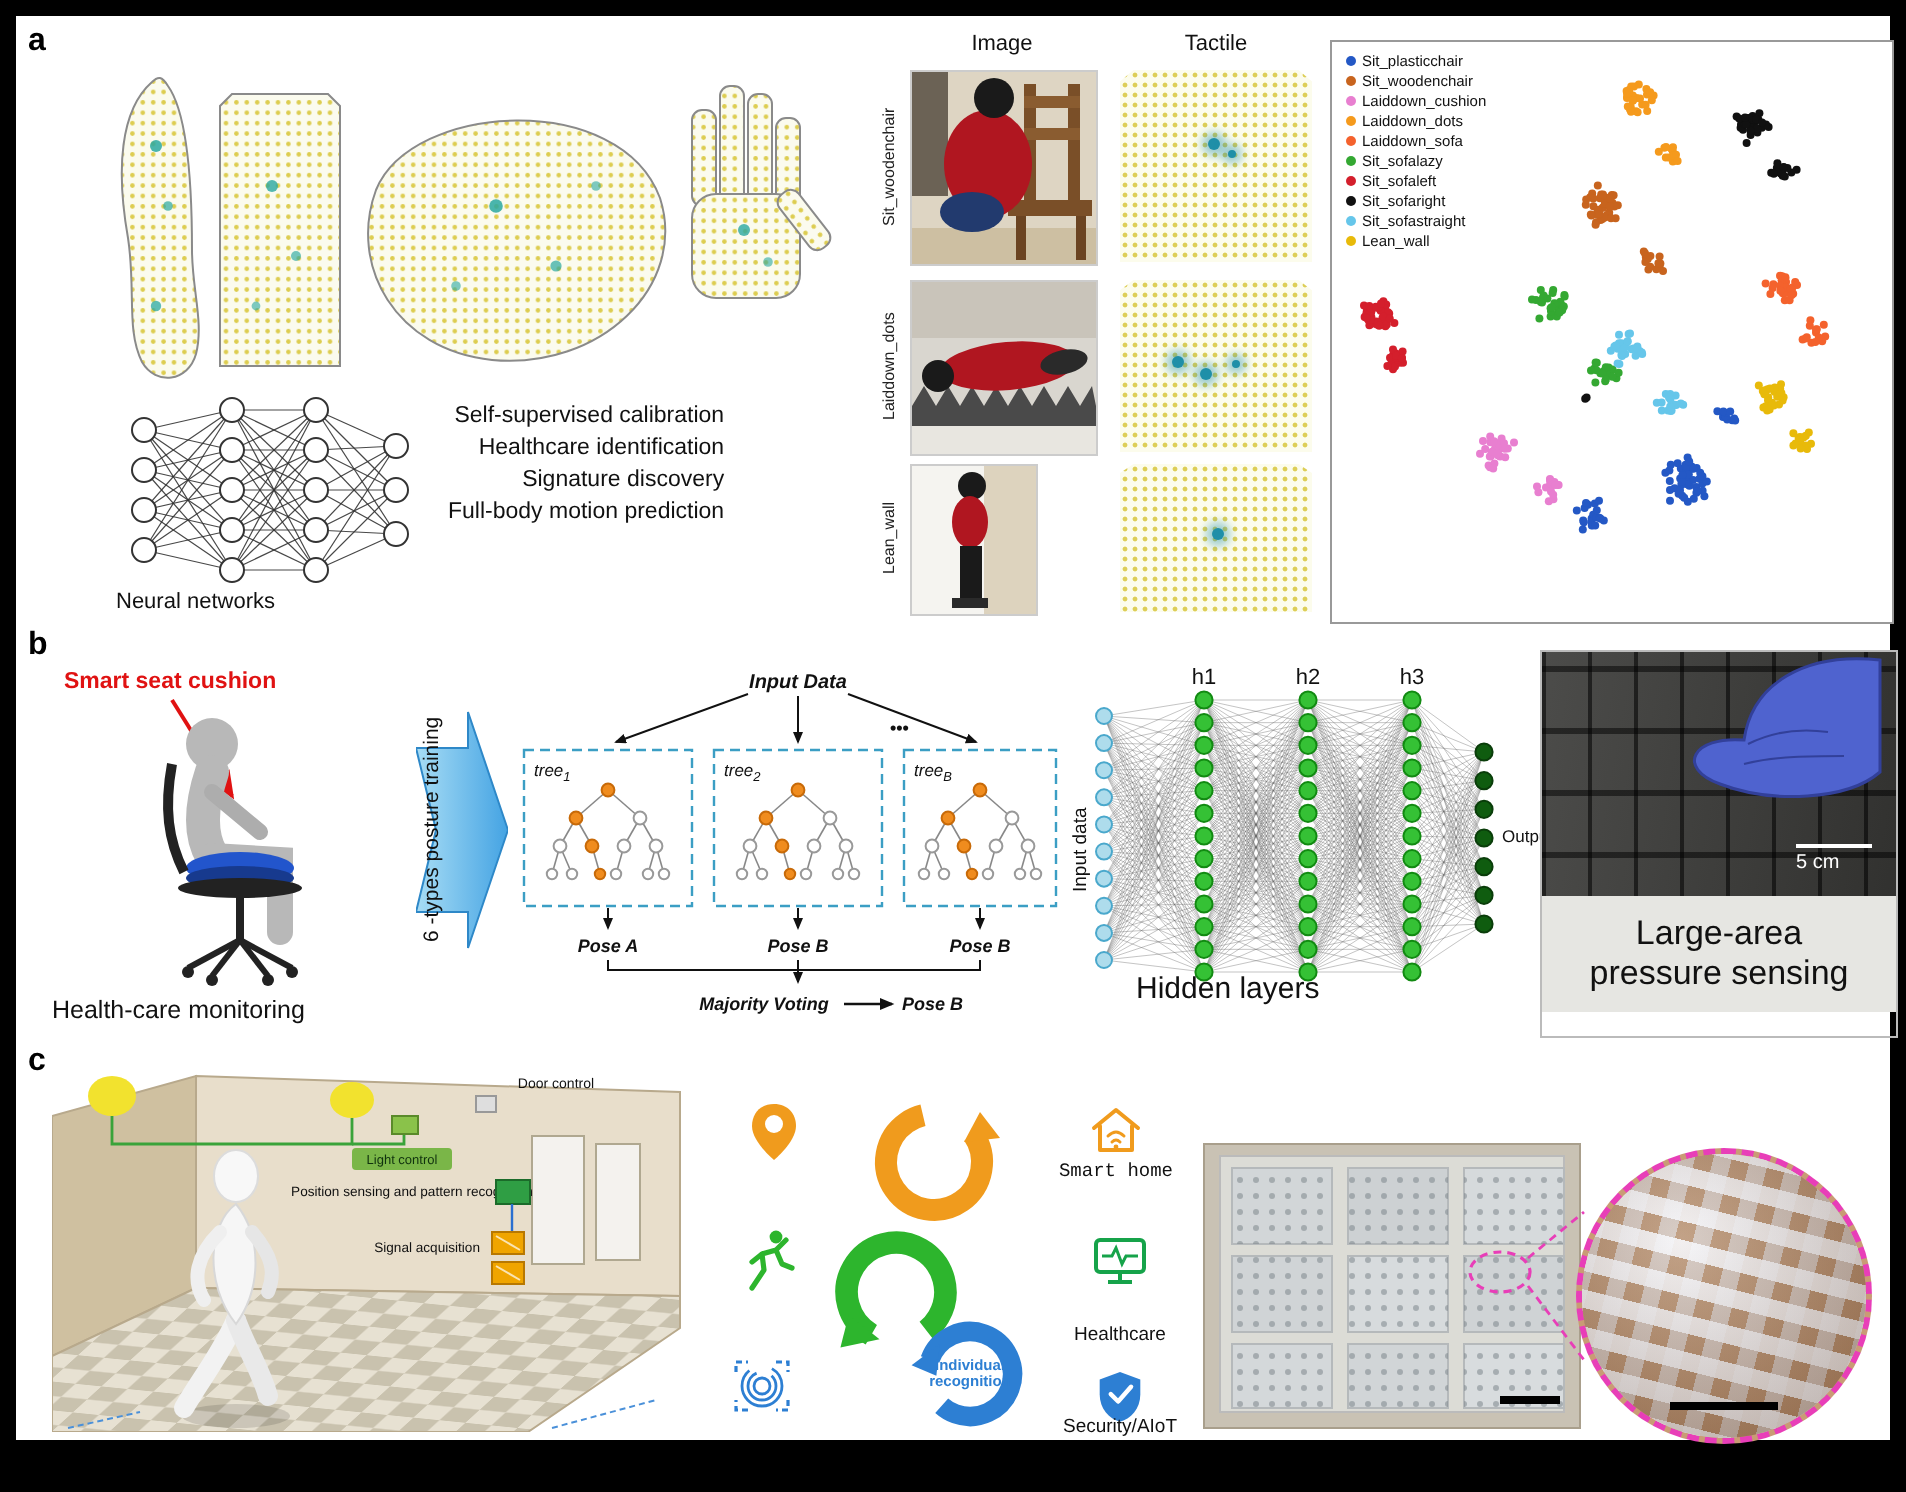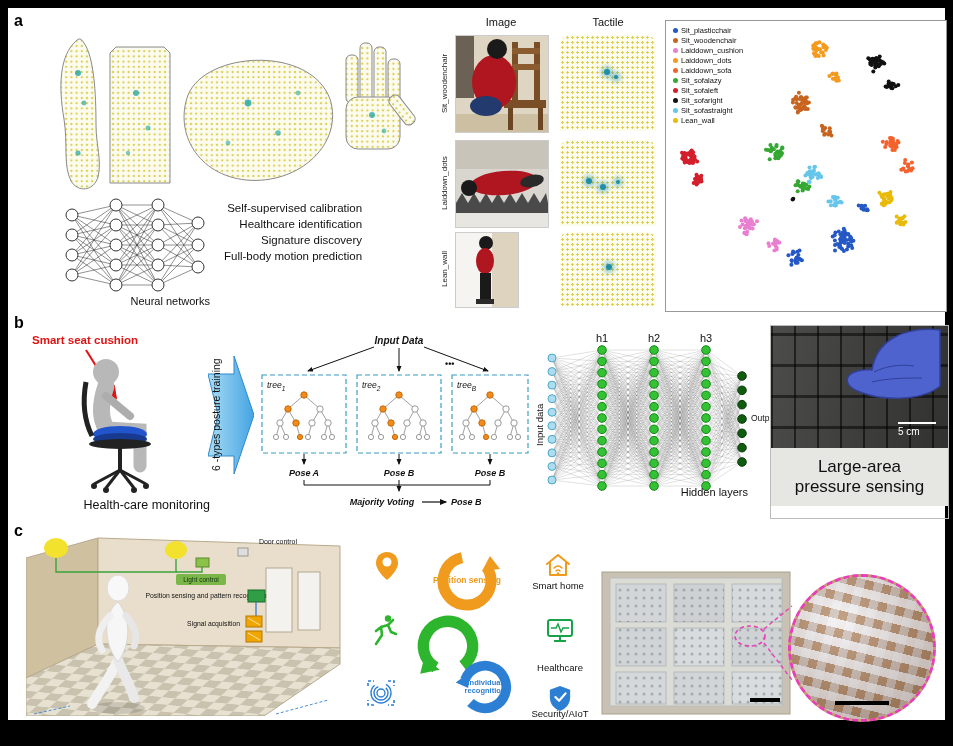--- a/index.html
+++ b/index.html
@@ -1,20 +1,20 @@
 <!DOCTYPE html>
 <html><head>
 <meta charset="utf-8">
 <style>
   html,body{margin:0;padding:0;background:#555;}
   #fig{position:relative;width:953px;height:746px;background:#000;font-family:"Liberation Sans",sans-serif;overflow:hidden;}
   #canvas{position:absolute;left:8px;top:8px;width:937px;height:712px;background:#fff;}
   .abs{position:absolute;}
   .plabel{position:absolute;font-weight:bold;font-size:16px;color:#000;}
-  .caption{position:absolute;text-align:right;color:#111;}
+  .caption{position:absolute;text-align:left;color:#111;}
   .capline{font-size:11.5px;color:#111;line-height:16px;}
   .colhead{position:absolute;font-size:11px;color:#111;text-align:center;width:96px;}
   .rowlab{position:absolute;width:13px;display:flex;align-items:center;justify-content:center;
           writing-mode:vertical-rl;transform:rotate(180deg);font-size:8px;color:#222;}
   .photo{position:absolute;border:1px solid #ccc;}
   .tactile{position:absolute;background:#fcfcec;
      clip-path:polygon(7% 0,93% 0,100% 6%,100% 100%,0 100%,0 6%);
      background-image:radial-gradient(#ddce57 1px,transparent 1.4px);
      background-size:5px 5px;}
   .hot{position:absolute;width:6px;height:6px;border-radius:50%;background:#1f8fa8;
@@ -1597,21 +1597,21 @@
           <circle cx="206" cy="62.333333333333336" r="4.3" fill="#0f5c0f" stroke="#0a3d0a" stroke-width="1"></circle>
           <circle cx="206" cy="76.66666666666667" r="4.3" fill="#0f5c0f" stroke="#0a3d0a" stroke-width="1"></circle>
           <circle cx="206" cy="91" r="4.3" fill="#0f5c0f" stroke="#0a3d0a" stroke-width="1"></circle>
           <circle cx="206" cy="105.33333333333334" r="4.3" fill="#0f5c0f" stroke="#0a3d0a" stroke-width="1"></circle>
           <circle cx="206" cy="119.66666666666667" r="4.3" fill="#0f5c0f" stroke="#0a3d0a" stroke-width="1"></circle>
           <circle cx="206" cy="134" r="4.3" fill="#0f5c0f" stroke="#0a3d0a" stroke-width="1"></circle>
         </g>
     <text transform="translate(7,118) rotate(-90)" font-size="9.5" fill="#111">Input data</text>
     <text x="215" y="93" font-size="8.5" fill="#111">Output</text>
   </svg>
-  <div class="caption" style="left:560px;top:478px;width:180px;font-size:11px;">Hidden layers</div>
+  <div class="caption" style="left:560px;top:478px;width:180px;font-size:15px;">Hidden layers</div>
 
   <div id="bphoto">
     <div id="bblocks"></div>
     <svg class="abs" style="right:6px;top:0;" width="120" height="90" viewBox="0 0 120 90">
       <path d="M118,4 C80,0 54,16 50,44 C24,42 16,58 38,66 C64,76 102,74 118,60 Z" fill="#4f63cf" stroke="#32409a" stroke-width="1.5"></path>
       <path d="M52,46 C64,40 78,38 92,40 M50,56 C66,52 84,52 100,52" stroke="#32409a" stroke-width="1" fill="none"></path>
     </svg>
     <div id="bscale">
       <span class="bar"></span>
       <span>5 cm</span>
@@ -1675,39 +1675,38 @@
     <path d="M2,8 V3 H8 M22,3 H28 V8 M28,22 V27 H22 M8,27 H2 V22" stroke="#2d7fd3" stroke-width="1.6" fill="none" stroke-dasharray="3 2"></path>
     <circle cx="15" cy="15" r="4" stroke="#2d7fd3" fill="none" stroke-width="1.4"></circle>
     <circle cx="15" cy="15" r="7" stroke="#2d7fd3" fill="none" stroke-width="1.4" stroke-dasharray="30 8"></circle>
     <circle cx="15" cy="15" r="10" stroke="#2d7fd3" fill="none" stroke-width="1.4" stroke-dasharray="40 12"></circle>
   </svg>
 
   <svg class="abs" style="left:424px;top:538px;" width="70" height="70" viewBox="0 0 70 70">
     <circle cx="35" cy="35" r="24" fill="none" stroke-width="11" stroke-dasharray="122 29" transform="rotate(-35 35 35)" stroke="#f09b1d"></circle>
     <polygon points="58,10 68,23 50,25" fill="#f09b1d"></polygon>
   </svg>
-  <div class="swlabel" style="left: 424px; top: 538px; width: 70px; height: 70px; color: rgb(240, 155, 29);">Position sensing</div>
 
   <svg class="abs" style="left:404px;top:602px;" width="72" height="72" viewBox="0 0 70 70">
     <circle cx="35" cy="35" r="24" fill="none" stroke-width="11" stroke-dasharray="122 29" transform="rotate(120 35 35)" stroke="#2db52d"></circle>
     <polygon points="12,46 27,58 8,62" fill="#2db52d"></polygon>
   </svg>
 
   <svg class="abs" style="left:446px;top:648px;" width="62" height="62" viewBox="0 0 70 70">
     <circle cx="35" cy="35" r="24" fill="none" stroke-width="11" stroke-dasharray="122 29" transform="rotate(200 35 35)" stroke="#2d7fd3"></circle>
     <polygon points="2,30 18,18 16,36" fill="#2d7fd3"></polygon>
   </svg>
   <div class="swlabel" style="left: 446px; top: 648px; width: 62px; height: 62px; font-size: 7.5px; color: rgb(45, 127, 211);">Individual recognition</div>
 
   <svg class="abs" style="left:536px;top:544px;" width="28" height="26" viewBox="0 0 28 26">
     <path d="M3,12 L14,3 L25,12 M6,11 V23 H22 V11" stroke="#f09b1d" stroke-width="2" fill="none" stroke-linecap="round" stroke-linejoin="round"></path>
     <path d="M10,16 Q14,12 18,16 M12,19 Q14,17 16,19" stroke="#f09b1d" stroke-width="1.5" fill="none" stroke-linecap="round"></path>
     <circle cx="14" cy="21.5" r="1.2" fill="#f09b1d"></circle>
   </svg>
-  <div class="applabel" style="left:520px;top:572px;">Smart home</div>
+  <div class="applabel" style="left:520px;top:572px;font-family:Liberation Mono, monospace;">Smart home</div>
 
   <svg class="abs" style="left:538px;top:610px;" width="28" height="26" viewBox="0 0 28 26">
     <rect x="2" y="2" width="24" height="16" rx="2" stroke="#16a34a" fill="#fff" stroke-width="2"></rect>
     <polyline points="5,10 10,10 12,6 15,14 17,10 23,10" stroke="#16a34a" stroke-width="1.5" fill="none"></polyline>
     <line x1="14" y1="18" x2="14" y2="22" stroke="#16a34a" stroke-width="2"></line>
     <line x1="8" y1="23" x2="20" y2="23" stroke="#16a34a" stroke-width="2"></line>
   </svg>
   <div class="applabel" style="left:522px;top:638px;margin-top:16px;">Healthcare</div>
 
   <svg class="abs" style="left:540px;top:676px;" width="24" height="28" viewBox="0 0 26 30">

